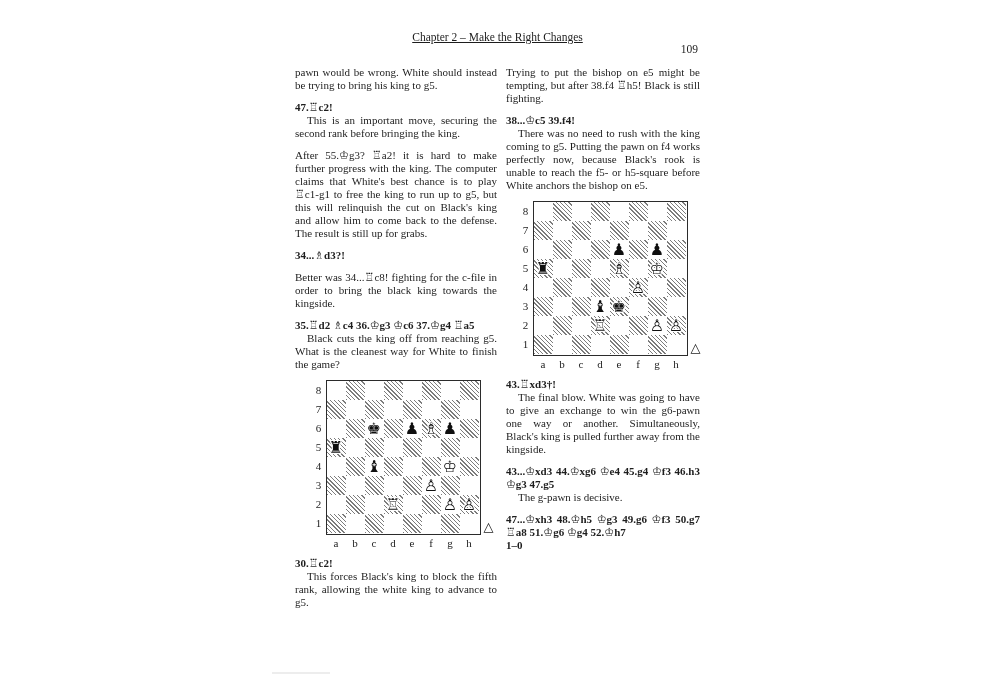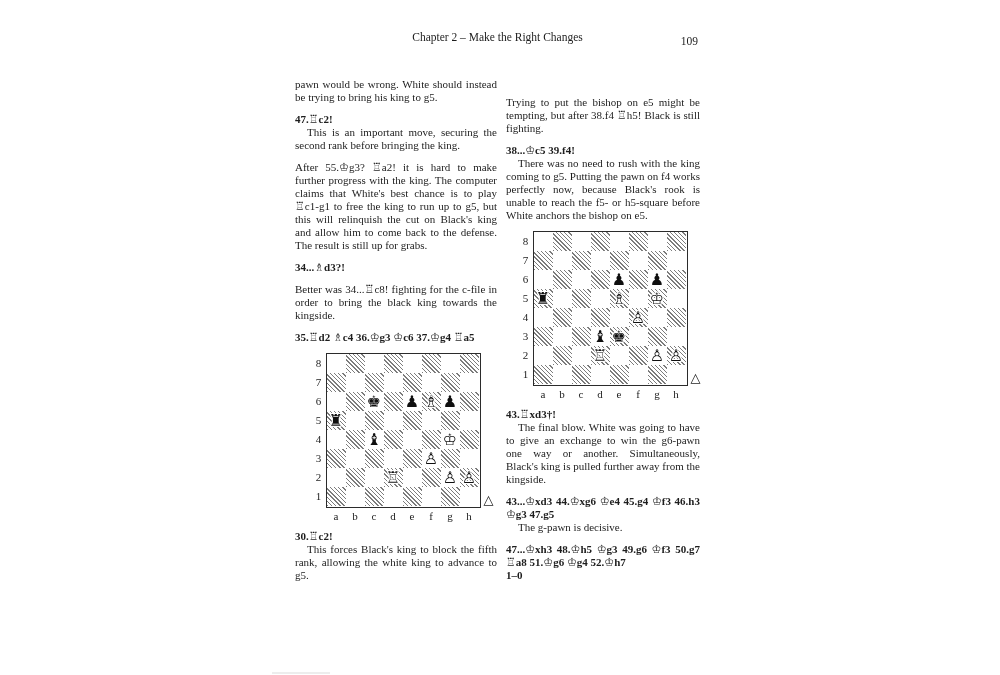--- a/index.html
+++ b/index.html
@@ -9,26 +9,26 @@
     width: 1000px; height: 675px;
     background: #ffffff;
     font-family: "Liberation Serif", "DejaVu Serif", serif;
     color: #1d1d1d;
     overflow: hidden;
   }
   .content { position: absolute; left: 295px; top: 30px; width: 405px; }
 
   .header-row { position: relative; height: 14px; margin-bottom: 22px;
     font-size: 11.5px; line-height: 14px; }
-  .chapter-title { text-align: center; }
-  .page-number { position: absolute; right: 2px; top: 4px; }
-
-  .columns { display: flex; gap: 9px; align-items: flex-end; }
+  .chapter-title { text-align: center; text-decoration: underline; }
+  .page-number { position: absolute; right: 2px; top: 12px; }
+
+  .columns { display: flex; gap: 9px; }
   .col-left  { width: 202px; }
-  .col-right { width: 194px; margin-top: 30px; }
+  .col-right { width: 194px; }
 
   .para, .move-heading {
     margin: 0;
     font-size: 11px;
     line-height: 13px;
     text-align: justify;
     font-family: "Liberation Serif", "DejaVu Sans", serif;
   }
   .para.indent { text-indent: 12px; }
   .move-heading { font-weight: bold; }
@@ -86,20 +86,21 @@
     </div>
     <div class="columns">
       <div class="col-left" id="col-left">
           <p class="para">pawn would be wrong. White should instead be trying to bring his king to g5.</p>
           <p class="move-heading gap">47.♖c2!</p>
           <p class="para indent">This is an important move, securing the second rank before bringing the king.</p>
           <p class="para gap">After 55.♔g3? ♖a2! it is hard to make further progress with the king. The computer claims that White's best chance is to play ♖c1-g1 to free the king to run up to g5, but this will relinquish the cut on Black's king and allow him to come back to the defense. The result is still up for grabs.</p>
           <p class="move-heading gap">34...♗d3?!</p>
           <p class="para gap">Better was 34...♖c8! fighting for the c-file in order to bring the black king towards the kingside.</p>
           <p class="move-heading gap">35.♖d2 ♗c4 36.♔g3 ♔c6 37.♔g4 ♖a5</p>
+          <p class="para indent">Black cuts the king off from reaching g5. What is the cleanest way for White to finish the game?</p>
           <div class="diagram gap">
             <div class="board-wrap">
               <div class="rank-labels">
                 <div class="rank-label">8</div>
                 <div class="rank-label">7</div>
                 <div class="rank-label">6</div>
                 <div class="rank-label">5</div>
                 <div class="rank-label">4</div>
                 <div class="rank-label">3</div>
                 <div class="rank-label">2</div>

